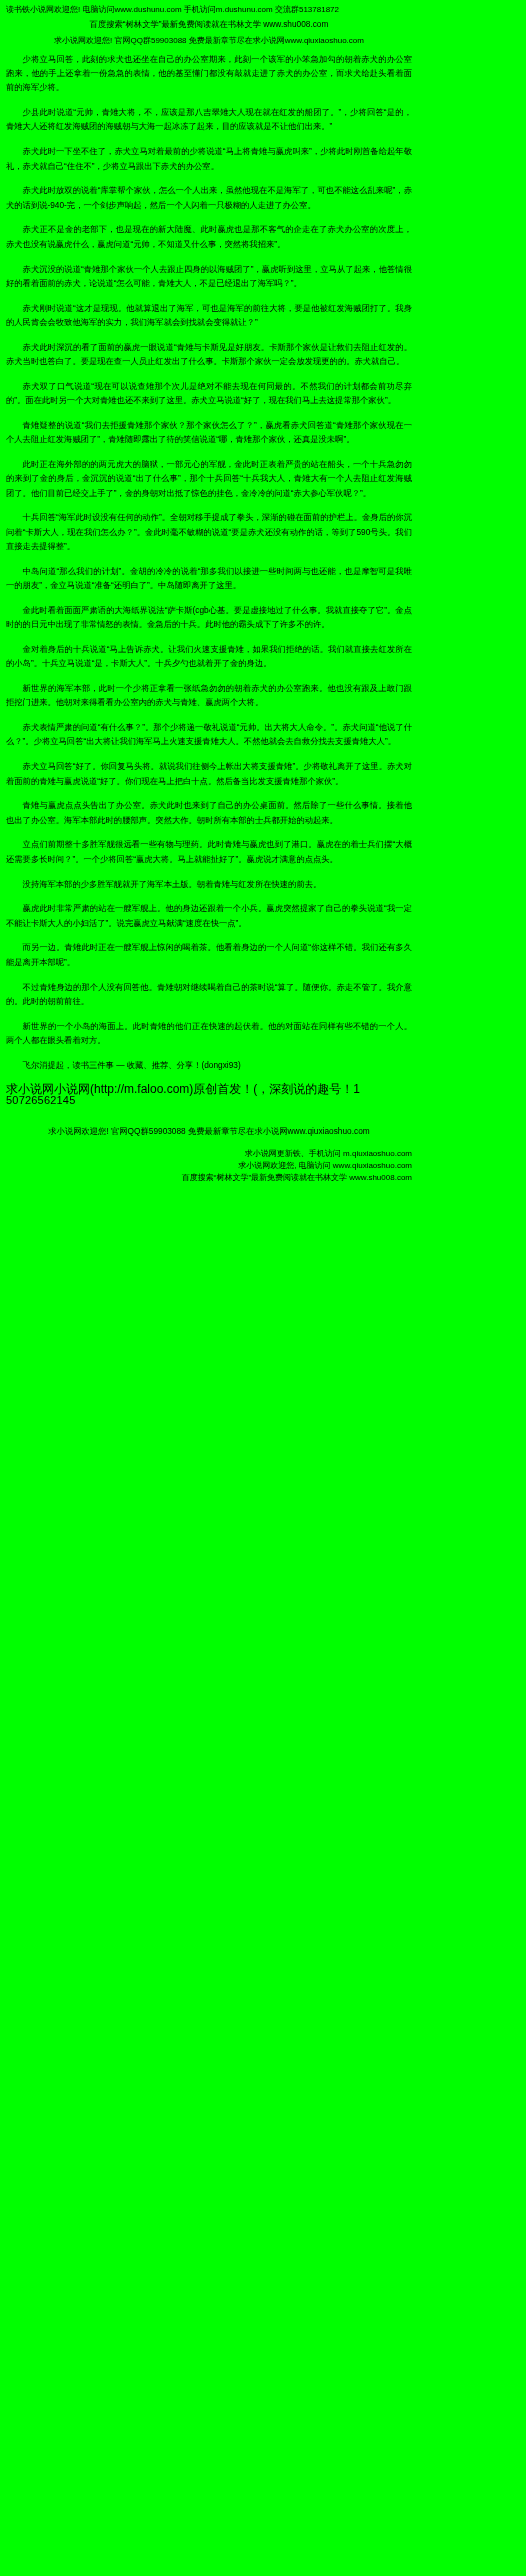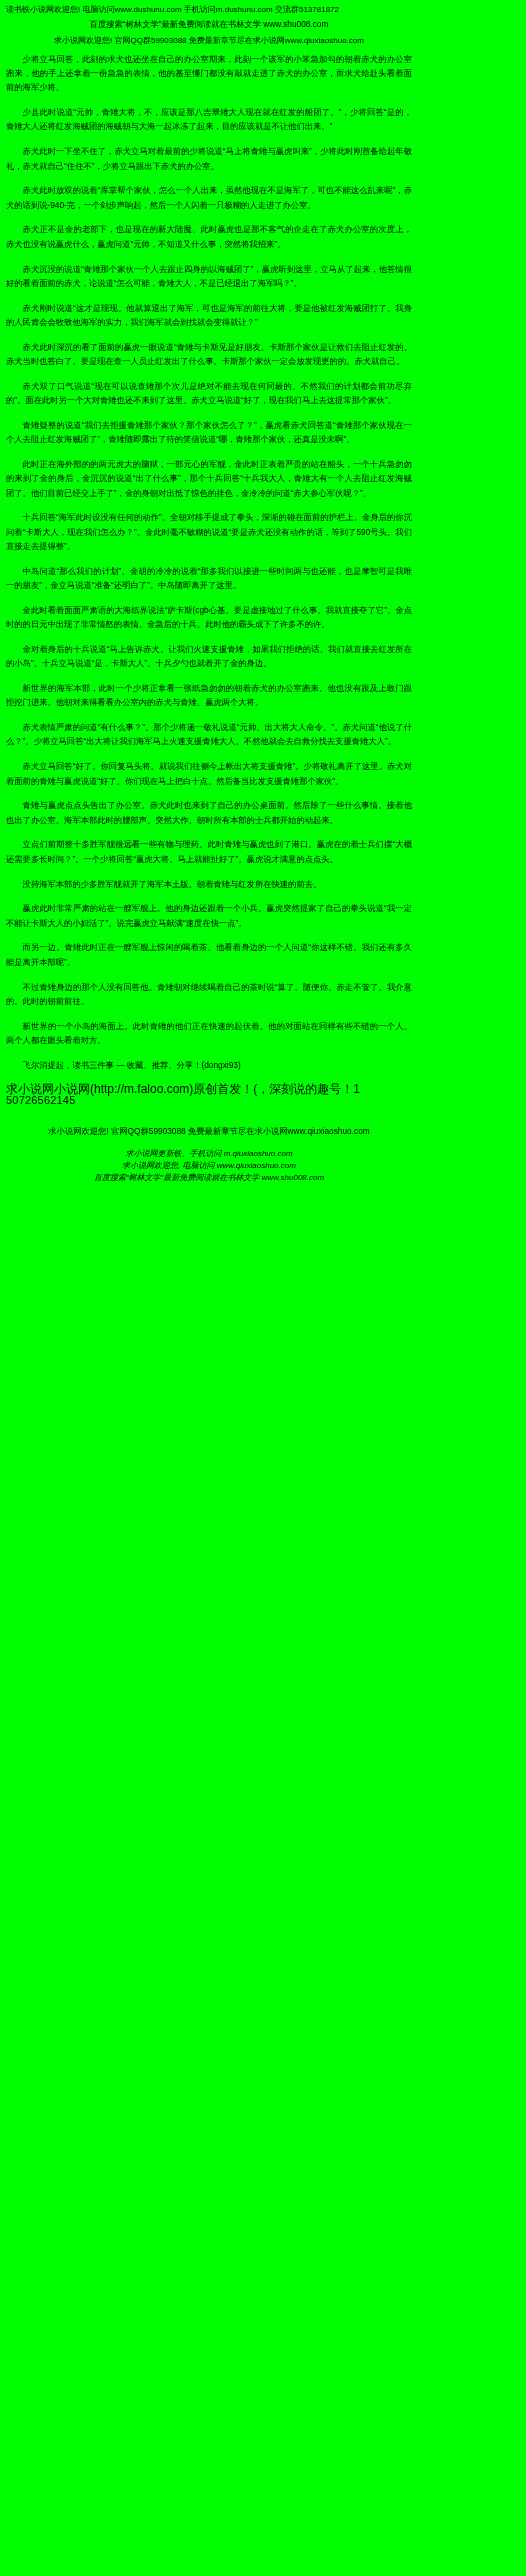--- a/index.html
+++ b/index.html
@@ -60,24 +60,23 @@
     font-size: 11px;
     line-height: 10.5px;
     letter-spacing: 0.2px;
   }
   .bottom-center {
     text-align: center;
     font-size: 8.3px;
     line-height: 12.8px;
   }
   .bottom-center2 {
-    text-align: center;
+    text-align: right;
     font-size: 8px;
     line-height: 12px;
-    font-style: italic;
   }
   .spacer-lg {
     height: 19.6px;
   }
   .spacer-md {
     height: 10.5px;
   }
 </style>
 </head>
 <body>

